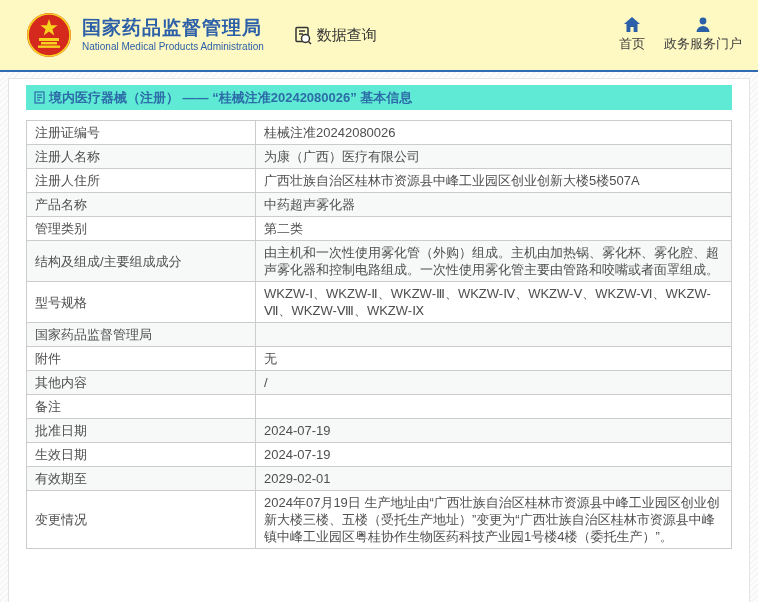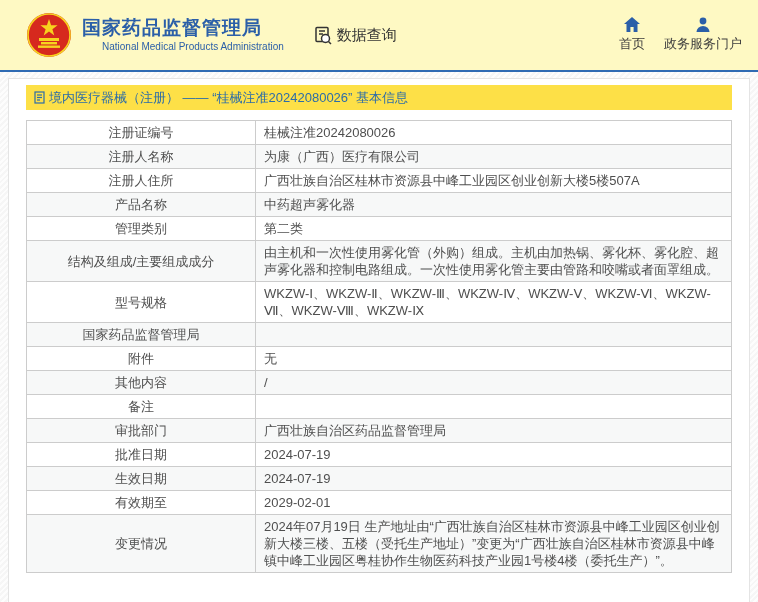--- a/index.html
+++ b/index.html
@@ -11,51 +11,51 @@
 
   
   .header {
     height:72px; background:#fef9c3; border-bottom:2px solid #2f6bb3;
     display:flex; align-items:center;
   }
   .logo-group { display:flex; align-items:center; margin-left:25px; }
   .emblem { width:48px; height:48px; flex:0 0 48px; }
   .agency { margin-left:9px; }
   .agency-cn { font-size:19px; font-weight:bold; color:#2b5fa8; letter-spacing:1px; line-height:24px; }
-  .agency-en { font-size:10px; color:#2b5fa8; line-height:14px;margin-left:20px; }
+  .agency-en { font-size:10px; color:#2b5fa8; line-height:14px; }
   .nav-query {
     display:flex; align-items:center; margin-left:30px; cursor:pointer;
   }
   .nav-query-label { font-size:15px; color:#333; margin-left:4px; }
   .header-right { margin-left:auto; margin-right:16px; display:flex; gap:10px; }
   .header-link { display:flex; flex-direction:column; align-items:center; cursor:pointer; min-width:44px; }
   .header-link .hl-label { font-size:13px; color:#3d3d3d; margin-top:3px; white-space:nowrap; }
 
   
   .wrapper {
     margin:6px 8px 0 8px; height:586px;
     background:#ffffff; border:1px solid #e4e4e4;
     padding:6px 17px 14px 17px;
   }
   .breadcrumb-bar {
-    height:25px; background:#fde047; display:flex; align-items:center;
-    padding:0 8px; margin-bottom:10px;
+    height:25px; background:#5eead4; display:flex; align-items:center;
+    padding:0 8px; margin-bottom:10px;font-weight:bold;
   }
   .breadcrumb-text { font-size:13px; color:#2c6ca8; margin-left:4px; }
 
   
   table.info { width:100%; border-collapse:collapse; border:1px solid #cccccc; }
   table.info td {
     border-top:1px solid #cccccc;
     font-size:13px; color:#4f4f4f; line-height:17px;
     padding:3px 8px; vertical-align:middle; height:22px;
   }
   table.info tr:first-child td { border-top:none; }
   td.cell-label {
-    width:229px; text-align:center; border-right:1px solid #cccccc;
+    width:229px; text-align:left; border-right:1px solid #cccccc;
     white-space:nowrap;
   }
   table.info tr:nth-child(even) { background:#f7f8f8; }
   svg { display:block; }
 </style>
 </head>
 <body>
 
 <div class="header">
   <div class="logo-group">
@@ -162,24 +162,20 @@
   </tr>
         <tr>
     <td class="cell-label"><span>其他内容</span></td>
     <td class="cell-value">/</td>
   </tr>
         <tr>
     <td class="cell-label"><span>备注</span></td>
     <td class="cell-value"></td>
   </tr>
         <tr>
-    <td class="cell-label"><span>审批部门</span></td>
-    <td class="cell-value">广西壮族自治区药品监督管理局</td>
-  </tr>
-        <tr>
     <td class="cell-label"><span>批准日期</span></td>
     <td class="cell-value">2024-07-19</td>
   </tr>
         <tr>
     <td class="cell-label"><span>生效日期</span></td>
     <td class="cell-value">2024-07-19</td>
   </tr>
         <tr>
     <td class="cell-label"><span>有效期至</span></td>
     <td class="cell-value">2029-02-01</td>

